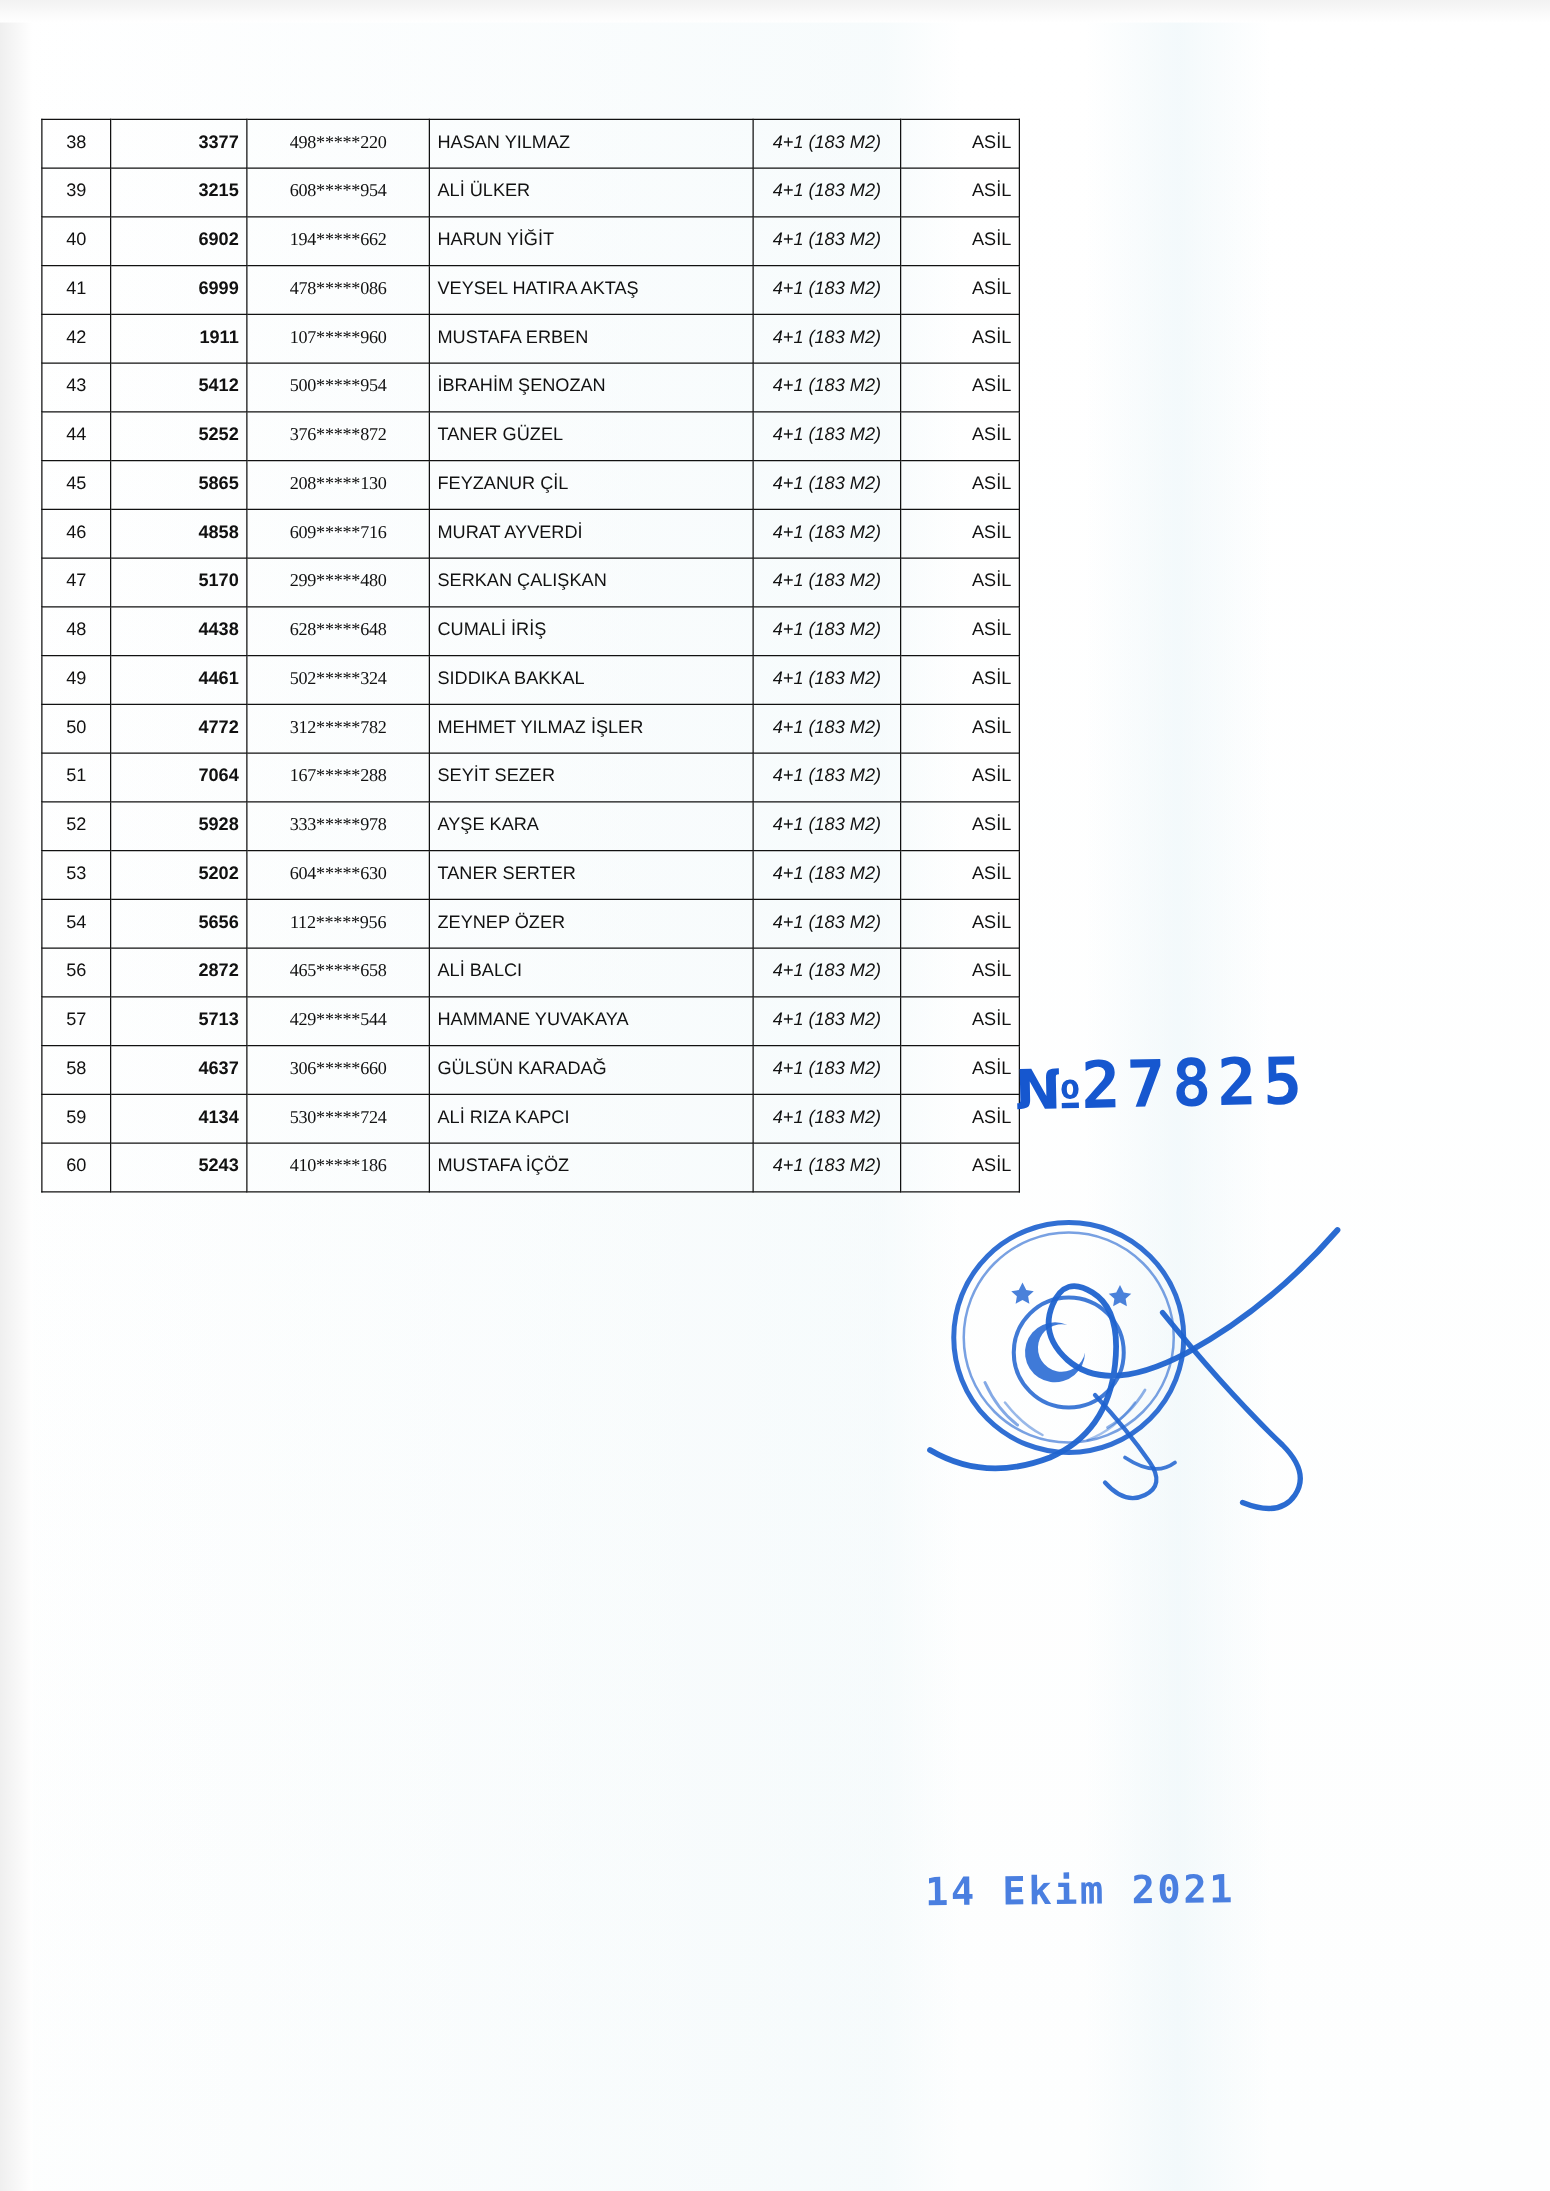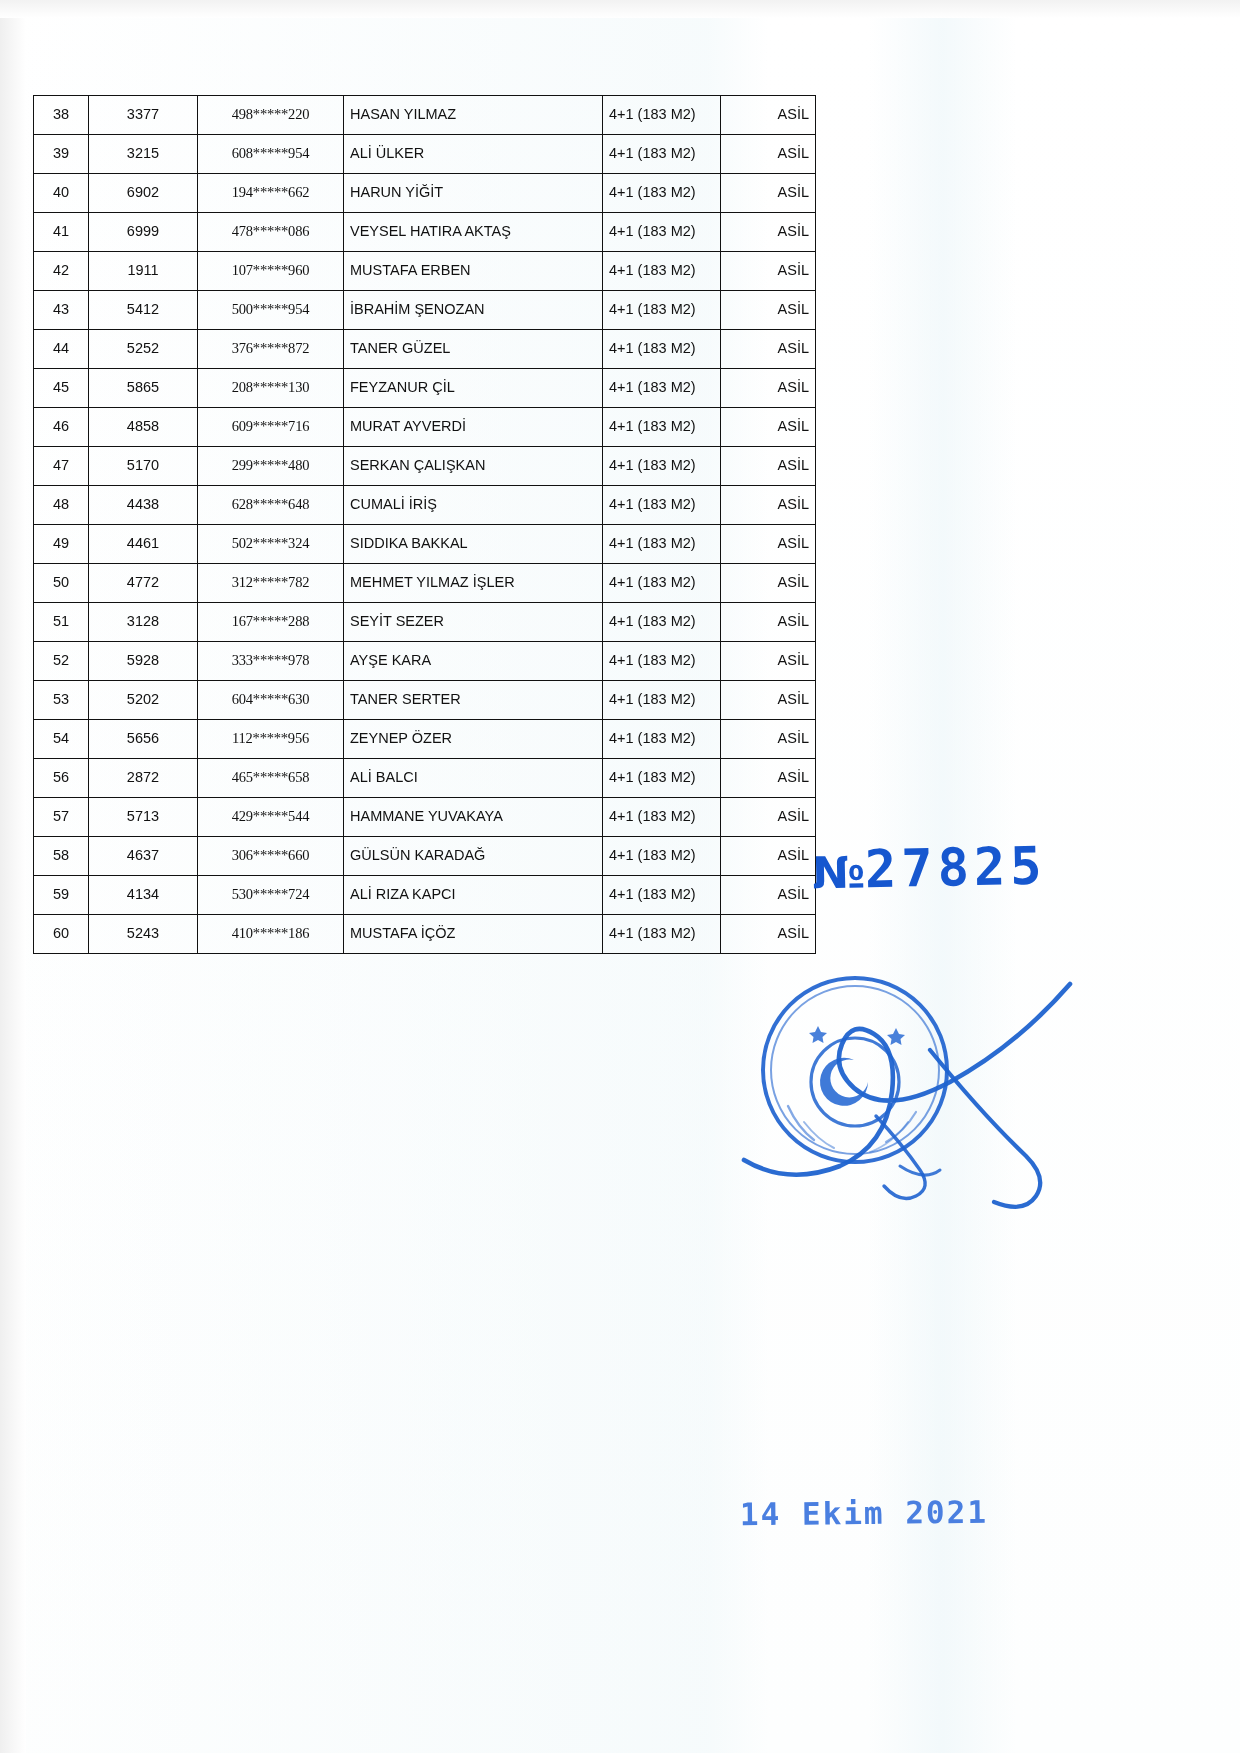--- a/index.html
+++ b/index.html
@@ -52,24 +52,24 @@
     font-size: 14.5px;
     color: #111111;
     height: 38px;
     padding: 0 6px;
     vertical-align: middle;
     line-height: 1.05;
     white-space: nowrap;
     overflow: hidden;
   }
   .c-no      { width: 42px;  text-align: center; }
-  .c-sira    { width: 96px;  text-align: center; }
+  .c-sira    { width: 96px;  text-align: right; font-weight: bold; }
   .c-tc      { width: 133px; text-align: center; letter-spacing: -0.2px; font-family: Liberation Serif, serif; }
   .c-ad      { width: 246px; text-align: left; }
-  .c-tip     { width: 105px; text-align: left; font-size: 13.5px; vertical-align: bottom; padding-bottom: 4px; }
+  .c-tip     { width: 105px; text-align: center; font-size: 13.5px; vertical-align: bottom; padding-bottom: 4px; font-style: italic; }
   .c-durum   { width: 82px;  text-align: right; }
 
   
   .c-no, .c-sira { vertical-align: middle; }
   .c-ad { vertical-align: middle; }
 
   #stamp-number {
     position: absolute;
     left: 812px;
     top: 838px;
@@ -218,21 +218,21 @@
       <tr>
         <td class="c-no">50</td>
         <td class="c-sira">4772</td>
         <td class="c-tc">312*****782</td>
         <td class="c-ad">MEHMET YILMAZ İŞLER</td>
         <td class="c-tip">4+1 (183 M2)</td>
         <td class="c-durum">ASİL</td>
       </tr>
       <tr>
         <td class="c-no">51</td>
-        <td class="c-sira">3128</td>
+        <td class="c-sira">7064</td>
         <td class="c-tc">167*****288</td>
         <td class="c-ad">SEYİT SEZER</td>
         <td class="c-tip">4+1 (183 M2)</td>
         <td class="c-durum">ASİL</td>
       </tr>
       <tr>
         <td class="c-no">52</td>
         <td class="c-sira">5928</td>
         <td class="c-tc">333*****978</td>
         <td class="c-ad">AYŞE KARA</td>

